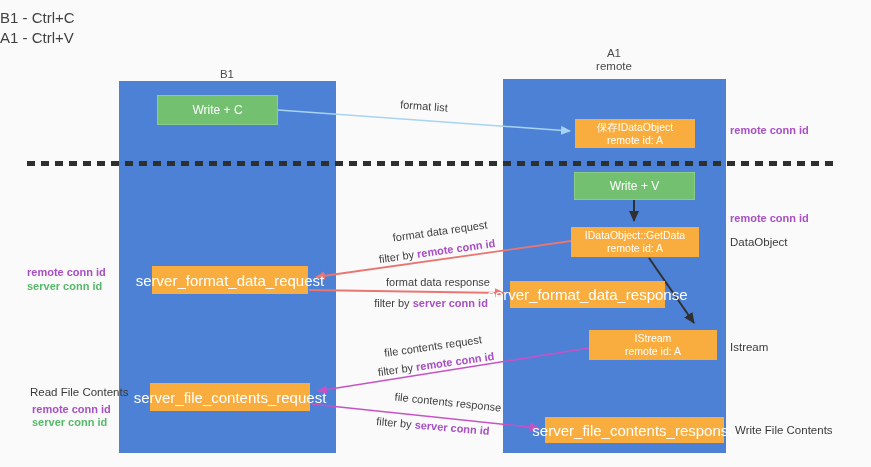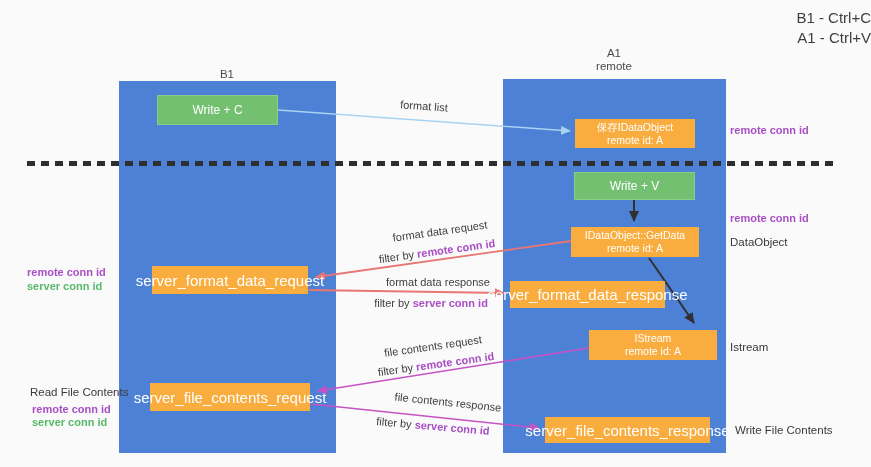--- a/index.html
+++ b/index.html
@@ -6,21 +6,21 @@
     --background:#fafafa; --column_blue:#4d81d6; --box_orange:#f9ad3f;
     --box_green:#74c071; --green_border:#8bcc86; --text_dark:#3f3f3f;
     --purple:#a94fc5; --label_green:#56b96a; --arrow_red:#e87673;
     --arrow_magenta:#c653c6; --arrow_black:#303030; --arrow_lightblue:#a8d3f1;
     --dashed_line:#2f2f2f;
   }
   html,body{margin:0;padding:0;}
   body{font-family:"Liberation Sans",sans-serif;background:var(--background);}
   .stage{position:relative;width:871px;height:467px;background:var(--background);overflow:hidden;}
   .abs{position:absolute;}
-  .title{left:0;right:0;top:8px;text-align:right;font-size:15px;color:var(--text_dark);line-height:20px;}
+  .title{left:0;right:0;top:8px;text-align:left;font-size:15px;color:var(--text_dark);line-height:20px;}
   .colheader{text-align:center;font-size:11.5px;color:#4a4a4a;line-height:13px;}
   .column{background:var(--column_blue);}
   .dashline{left:27px;top:161px;width:806px;height:5px;
     background:repeating-linear-gradient(90deg,var(--dashed_line) 0 8px,transparent 8px 14px);}
   .obox{background:var(--box_orange);color:#fff;display:flex;align-items:center;justify-content:center;
     text-align:center;font-size:15px;line-height:13px;}
   .obox.small{font-size:10.5px;text-align:center;}
   .gbox{background:var(--box_green);border:1px solid var(--green_border);color:#fff;display:flex;
     align-items:center;justify-content:center;font-size:12px;}
   .arrowsvg{left:0;top:0;width:871px;height:467px;pointer-events:none;}
@@ -123,21 +123,21 @@
     <div>
       <div>IStream</div>
       <div>remote id: A</div>
     </div>
   </div>
 
   <div class="abs obox" style="left:150px;top:383px;width:160px;height:28px;">
     <span>server_file_contents_request</span>
   </div>
 
-  <div class="abs obox" style="left:545px;top:417px;width:165px;height:26px;align-items:center;">
+  <div class="abs obox" style="left:545px;top:417px;width:179px;height:26px;align-items:center;">
     <span>server_file_contents_response</span>
   </div>
 
   <div class="abs albl r4" style="left:424px;top:106px;">format list</div>
 
   <div class="abs albl r-8" style="left:440px;top:231px;">format data request</div>
   <div class="abs albl r-8" style="left:437px;top:251px;">
     <span>filter by </span><span class="purple-b">remote conn id</span>
   </div>
 

